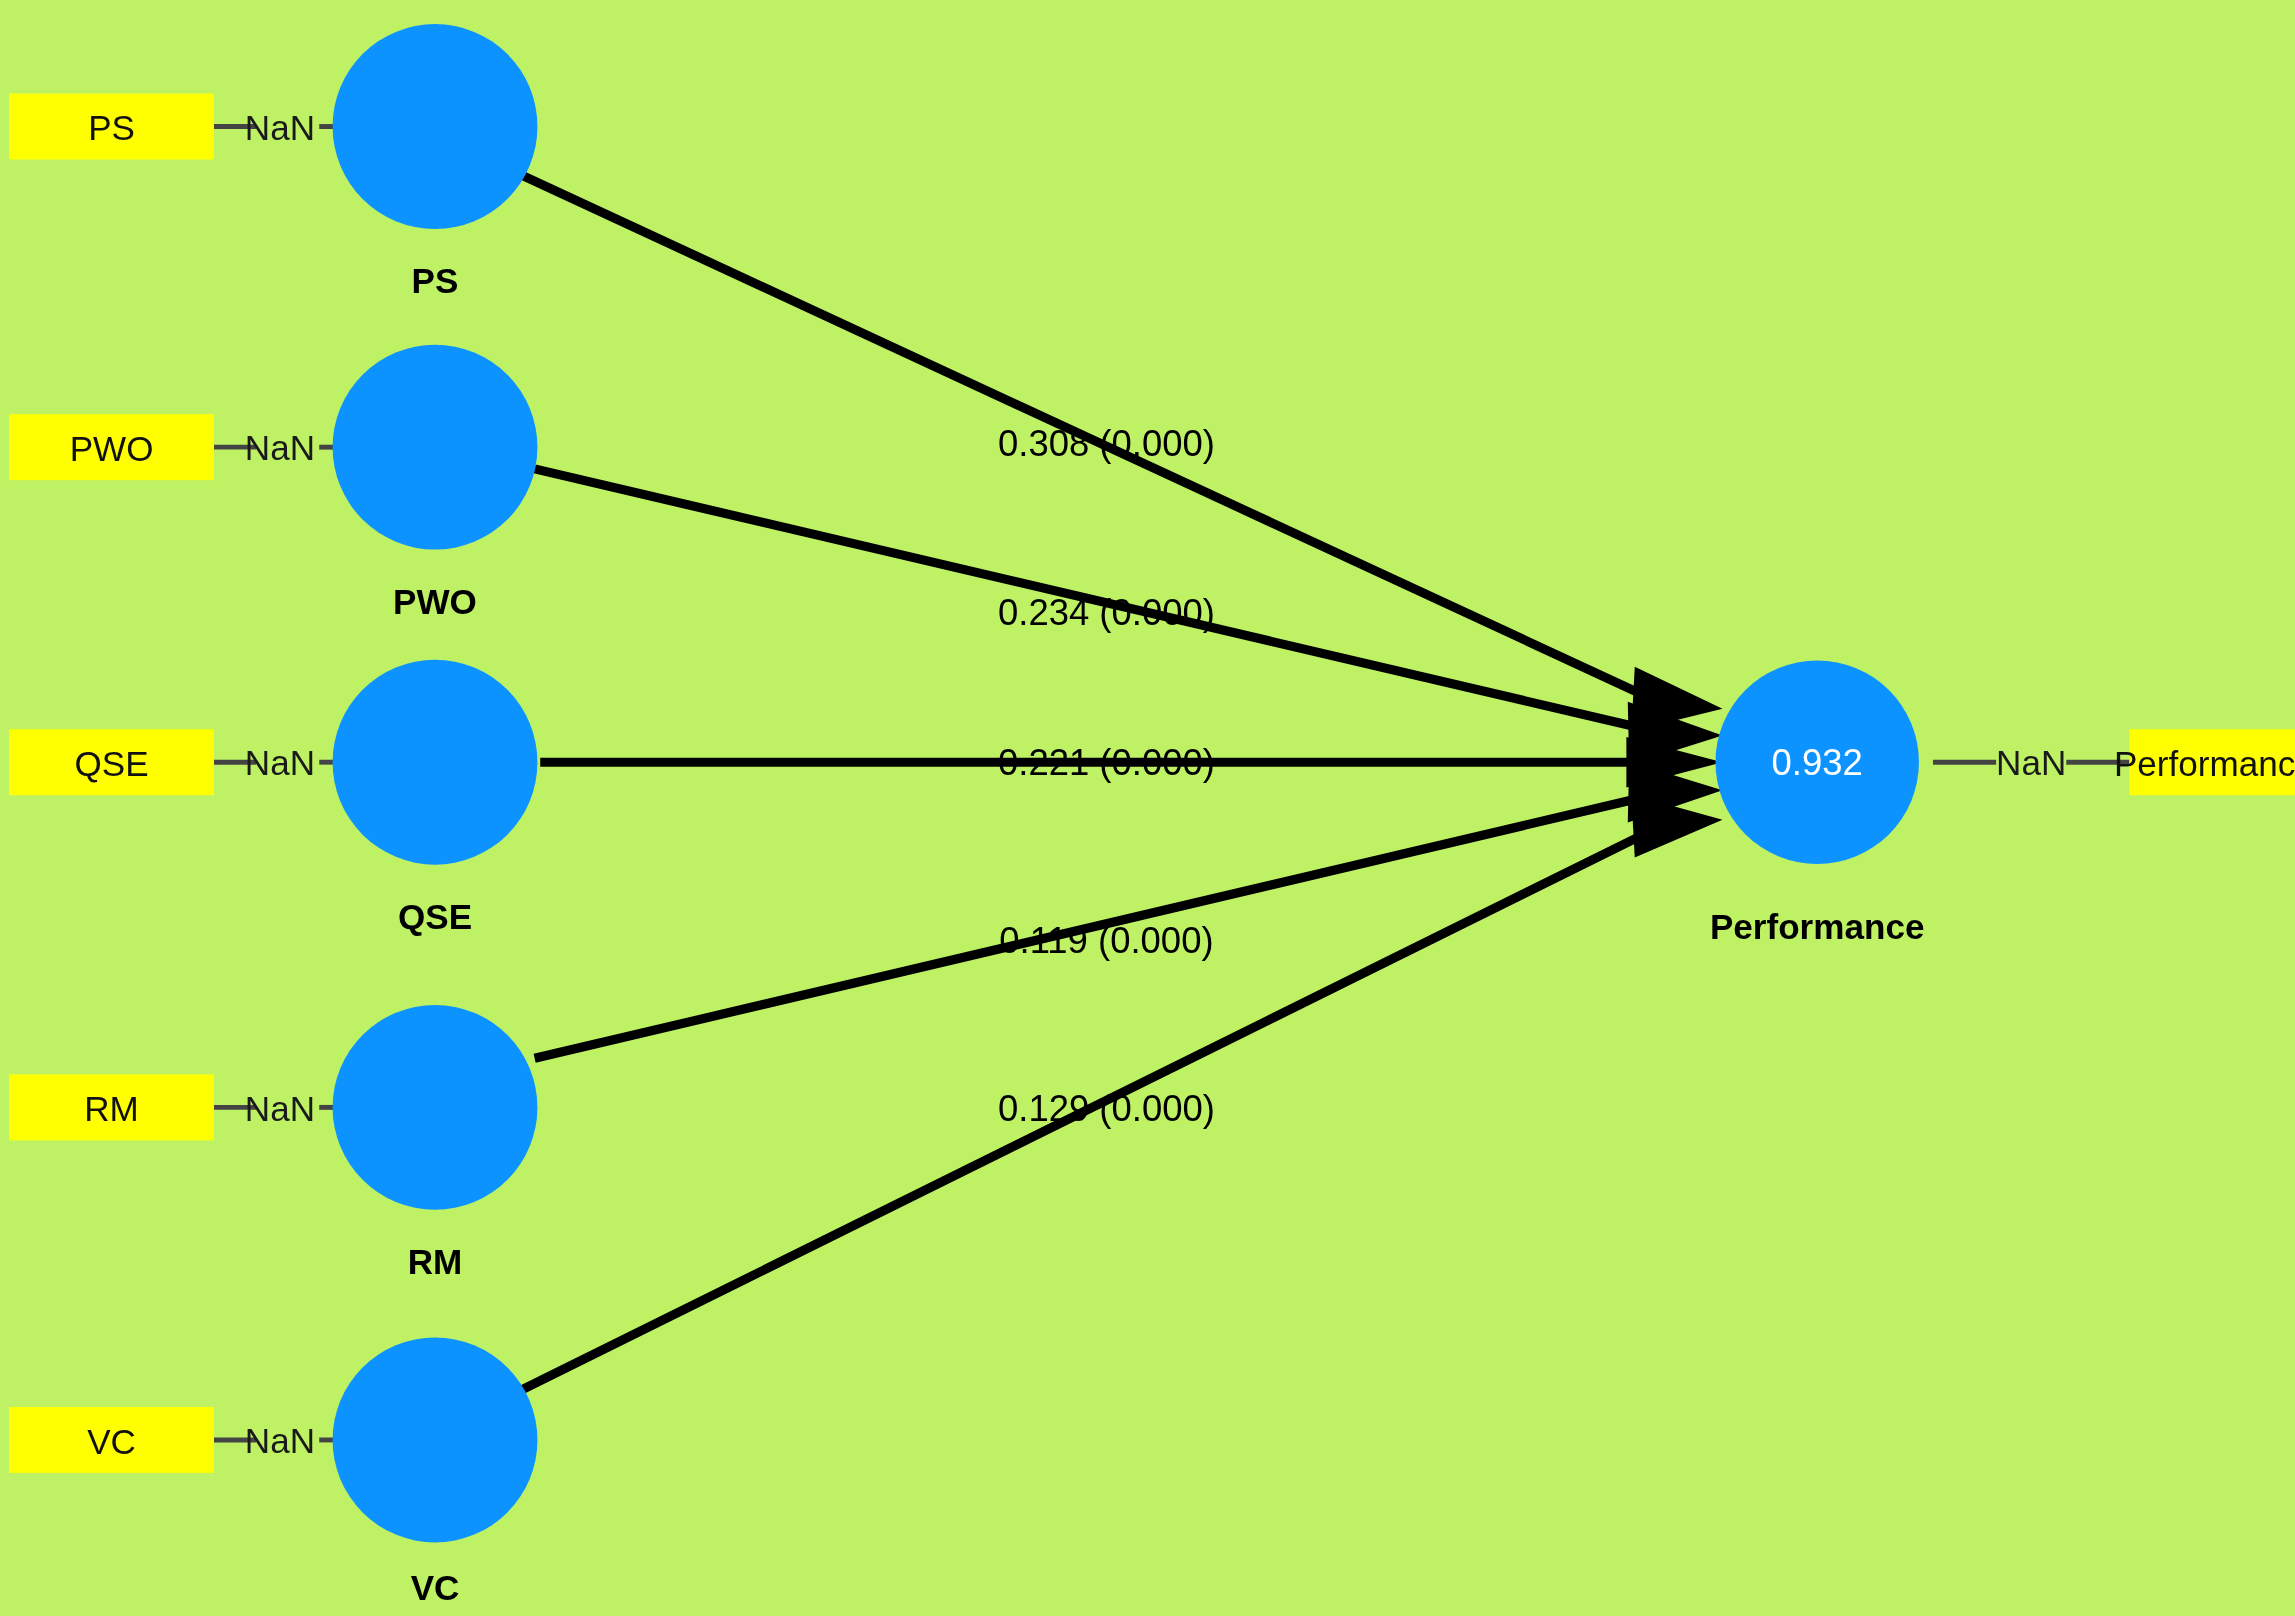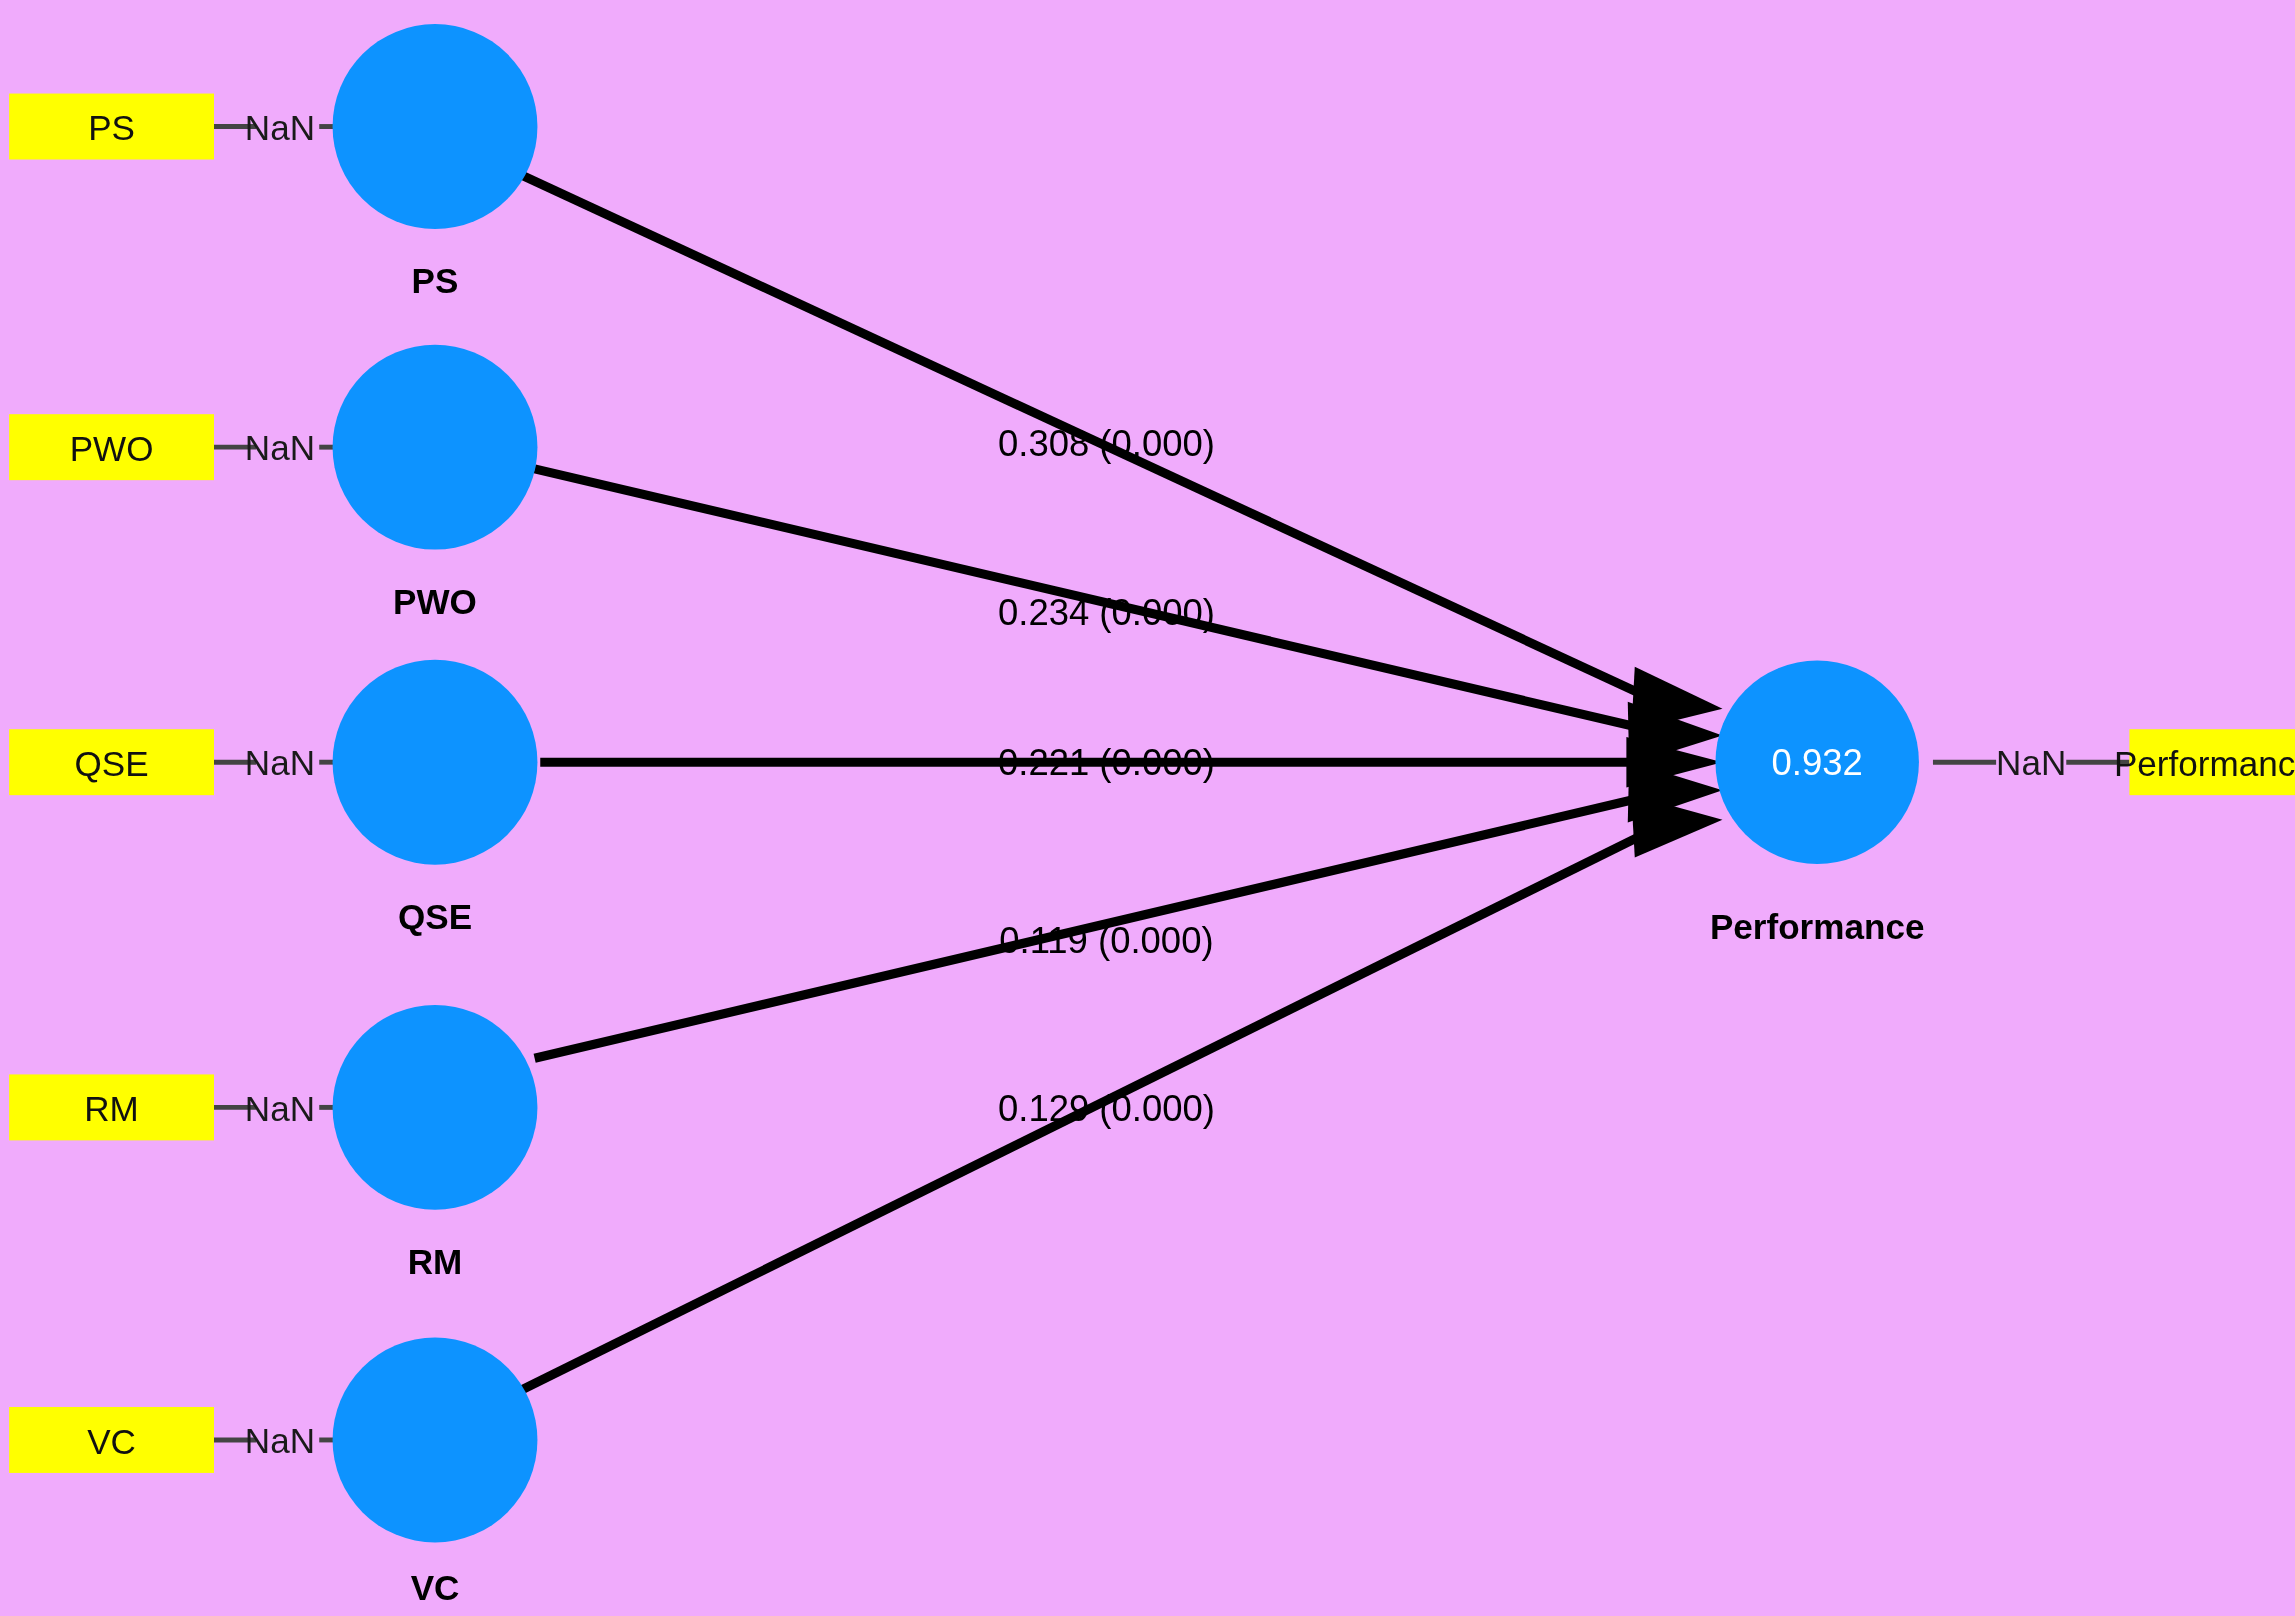--- a/index.html
+++ b/index.html
@@ -7,21 +7,21 @@
     padding: 0;
     background: #ffffff;
   }
   body {
     font-family: "Liberation Sans", sans-serif;
   }
   #canvas {
     position: relative;
     width: 2295px;
     height: 1617px;
-    background: #f0abfc;
+    background: #bef264;
     overflow: hidden;
   }
   svg.diagram {
     position: absolute;
     inset: 0;
     width: 2295px;
     height: 1617px;
   }
   .ind-box {
     fill: #FFFF00;

